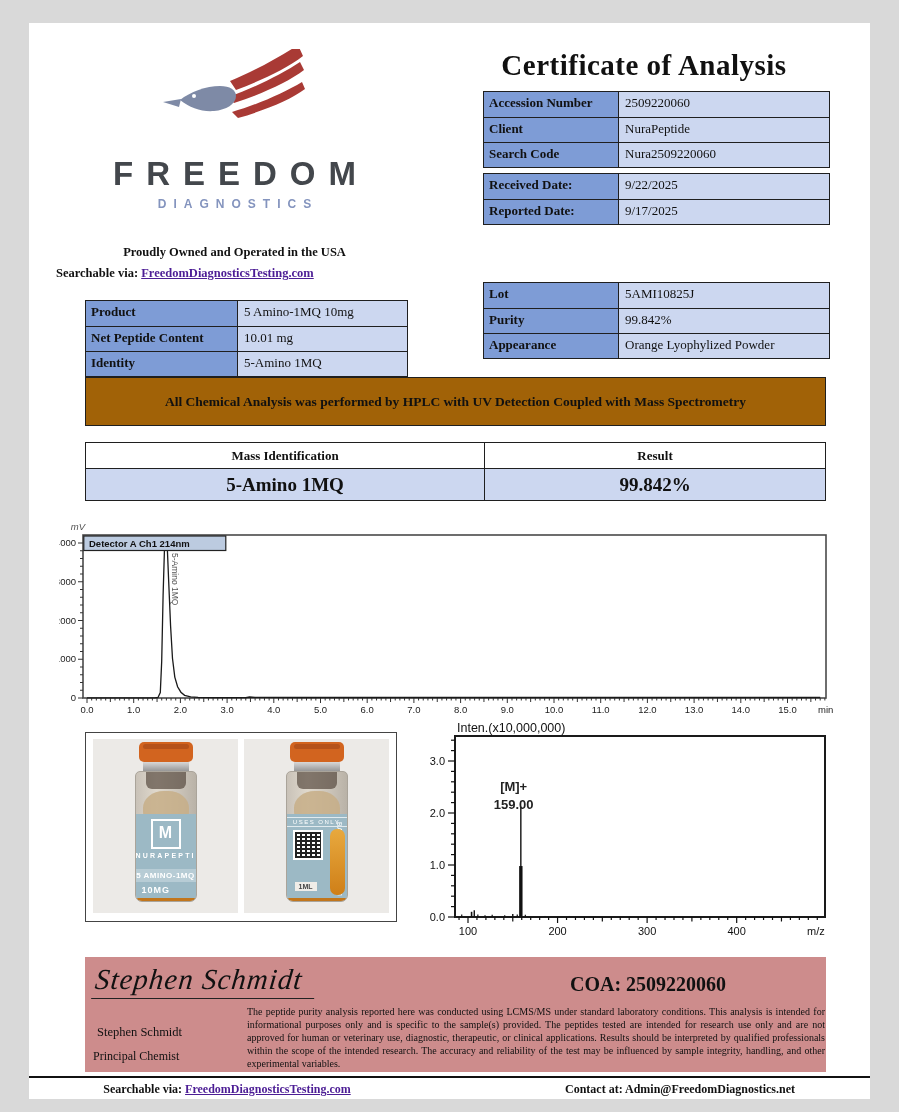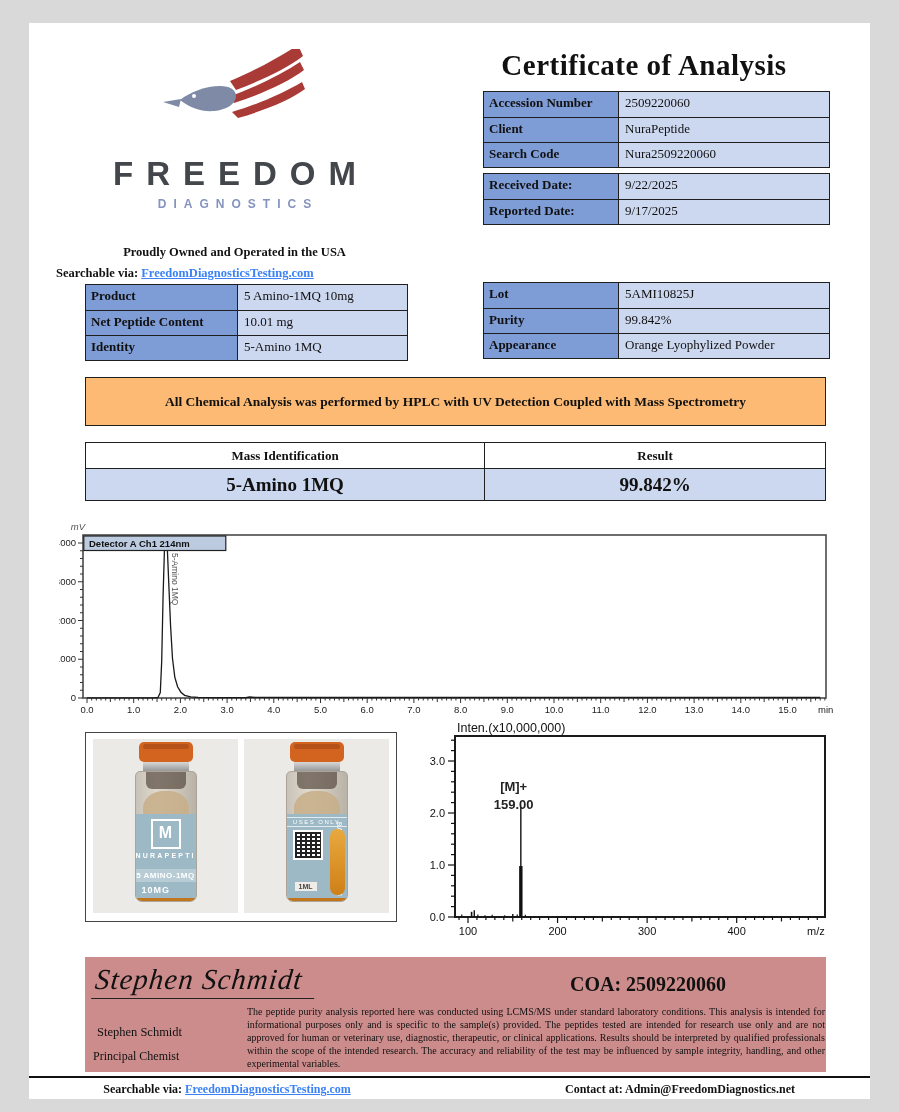--- a/index.html
+++ b/index.html
@@ -10,40 +10,40 @@
 
   
   #logo-block{left:23px;top:20px;width:365px;text-align:center;}
   #eagle{display:block;margin:6px auto 0;}
   .wordmark{font-family:"Liberation Sans",sans-serif;font-weight:bold;font-size:33px;
             letter-spacing:13px;padding-left:13px;color:#43474c;line-height:1;margin-top:16px;}
   .subword{font-family:"Liberation Sans",sans-serif;font-weight:bold;font-size:12px;
            letter-spacing:7px;padding-left:7px;color:#8494be;margin-top:7px;}
   #tagline{left:23px;top:222px;width:365px;text-align:center;font-weight:bold;font-size:12.5px;}
   #searchable-top{left:27px;top:243px;font-weight:bold;font-size:12.5px;}
-  a.doc-link{color:#3b82f6;text-decoration:underline;font-weight:bold;}
+  a.doc-link{color:#4c1d95;text-decoration:underline;font-weight:bold;}
 
   #cert-title{left:425px;top:26px;width:380px;text-align:center;
               font-size:29px;font-weight:bold;letter-spacing:.5px;}
 
   
   .tbl{border:1.5px solid #1f1f1f;box-sizing:border-box;background:#fff;}
   .trow{display:flex;height:25px;box-sizing:border-box;}
   .trow + .trow{border-top:1.5px solid #1f1f1f;}
   .cl{background:#7e9cd6;font-weight:bold;border-right:1.5px solid #1f1f1f;
       padding:3px 5px 0 5px;box-sizing:border-box;font-size:13px;}
   .cv{background:#ccd7f0;padding:3px 6px 0 6px;box-sizing:border-box;font-size:13px;flex:1;}
   #info-tbl,#dates-tbl,#lot-tbl{left:454px;width:347px;}
   #info-tbl{top:68px;} #dates-tbl{top:150px;} #lot-tbl{top:259px;}
   #info-tbl .cl,#dates-tbl .cl,#lot-tbl .cl{width:135px;}
-  #product-tbl{left:56px;top:261px;width:323px;}
+  #product-tbl{left:56px;top:277px;width:323px;}
   #product-tbl .cl{width:152px;}
 
   
-  #banner{left:56px;top:354px;width:741px;height:49px;background:#fdba74;
+  #banner{left:56px;top:354px;width:741px;height:49px;background:#a16207;
           border:1.5px solid #1f1f1f;box-sizing:border-box;display:flex;
           align-items:center;justify-content:center;font-weight:bold;font-size:13.5px;text-align:center;}
 
   
   #mass-tbl{left:56px;top:419px;width:741px;border:1.5px solid #1f1f1f;box-sizing:border-box;}
   #mass-tbl .hrow{display:flex;height:25px;background:#fff;}
   #mass-tbl .vrow{display:flex;height:31px;background:#ccd7f0;border-top:1.5px solid #1f1f1f;}
   #mass-tbl .mc1{width:54%;border-right:1.5px solid #1f1f1f;box-sizing:border-box;
                  display:flex;align-items:center;justify-content:center;}
   #mass-tbl .mc2{flex:1;display:flex;align-items:center;justify-content:center;}

